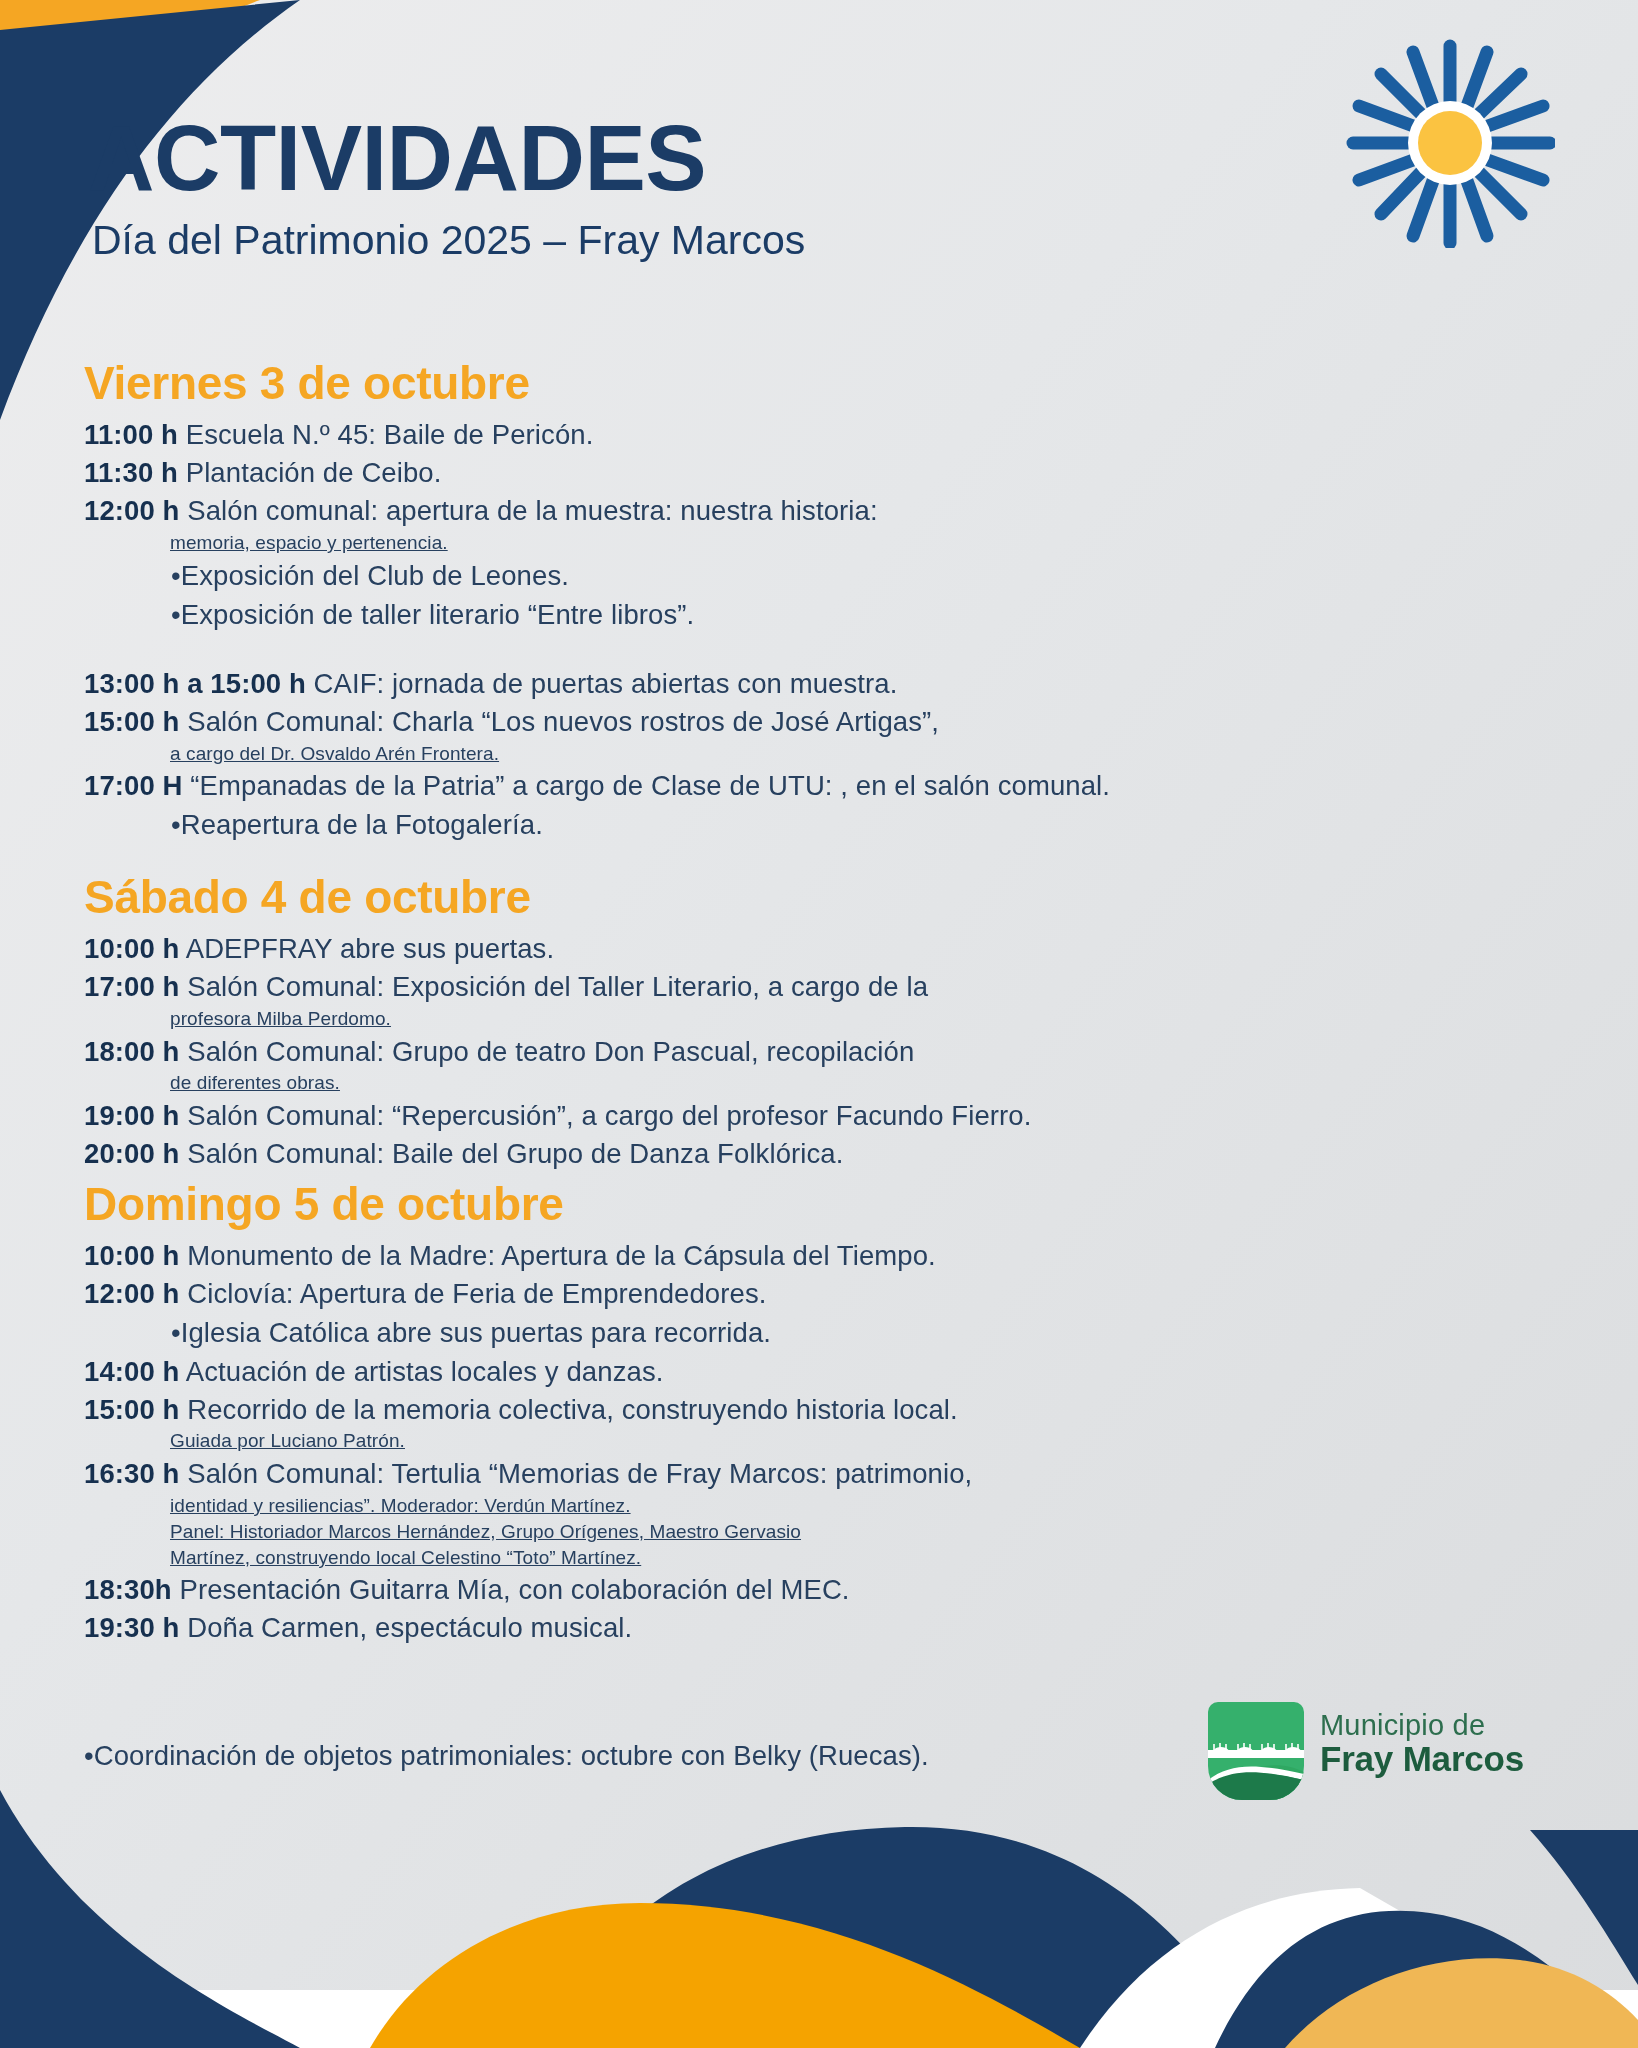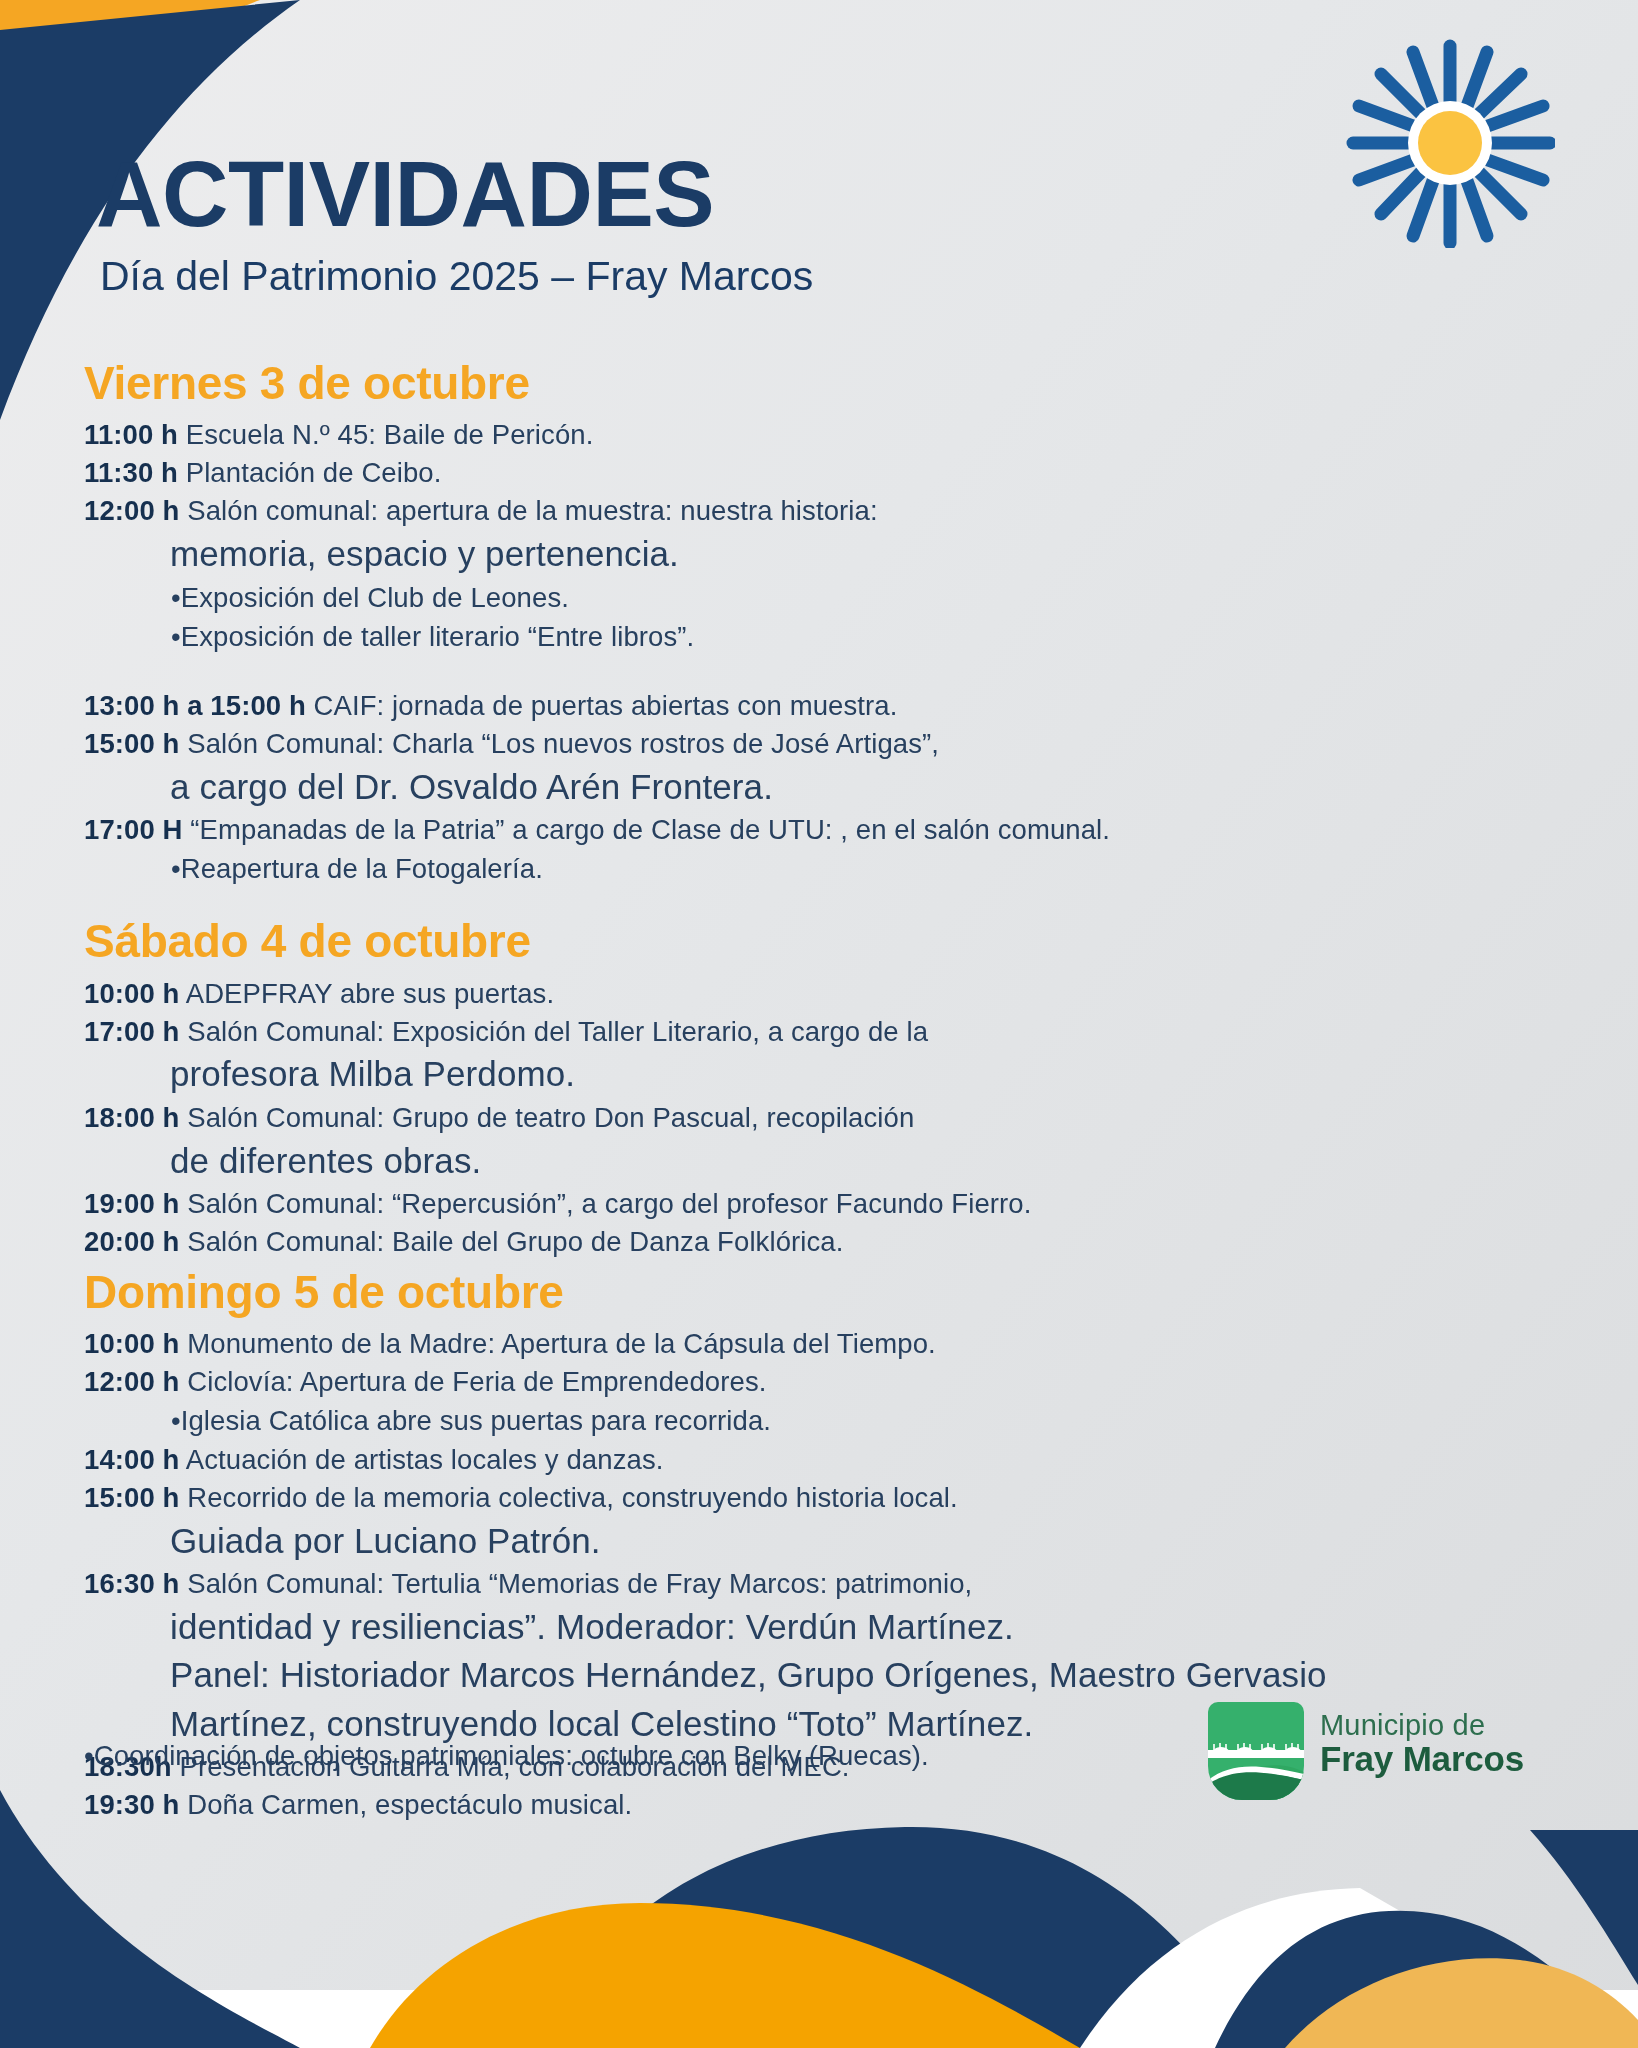--- a/index.html
+++ b/index.html
@@ -34,23 +34,22 @@
     position: absolute;
     top: 38px;
     left: 1345px;
     width: 210px;
     height: 210px;
   }
 
   
   .title-block {
     position: absolute;
-    left: 96px;
+    left: 88px;
     top: 112px;
-    margin-top: 36px;
   }
   .poster-title {
     font-size: 92px;
     font-weight: 800;
     letter-spacing: -0.5px;
     color: #1b3c66;
     line-height: 1.0;
     margin: 0;
     font-stretch: condensed;
   }
@@ -88,26 +87,27 @@
     color: #27405f;
     line-height: 1.38;
     margin: 0;
     letter-spacing: 0.1px;
   }
   .entry .time {
     font-weight: 800;
     color: #16304f;
   }
   .cont {
-    font-size: 35px;
+    font-size: 19px;
     color: #27405f;
     line-height: 1.38;
     margin: 0;
     padding-left: 86px;
     letter-spacing: 0.1px;
+    text-decoration: underline;
   }
   .bullet {
     font-size: 27.5px;
     color: #27405f;
     line-height: 1.38;
     margin: 1px;
     padding-left: 86px;
     letter-spacing: 0.1px;
   }
   .spacer-line { height: 30px; }

